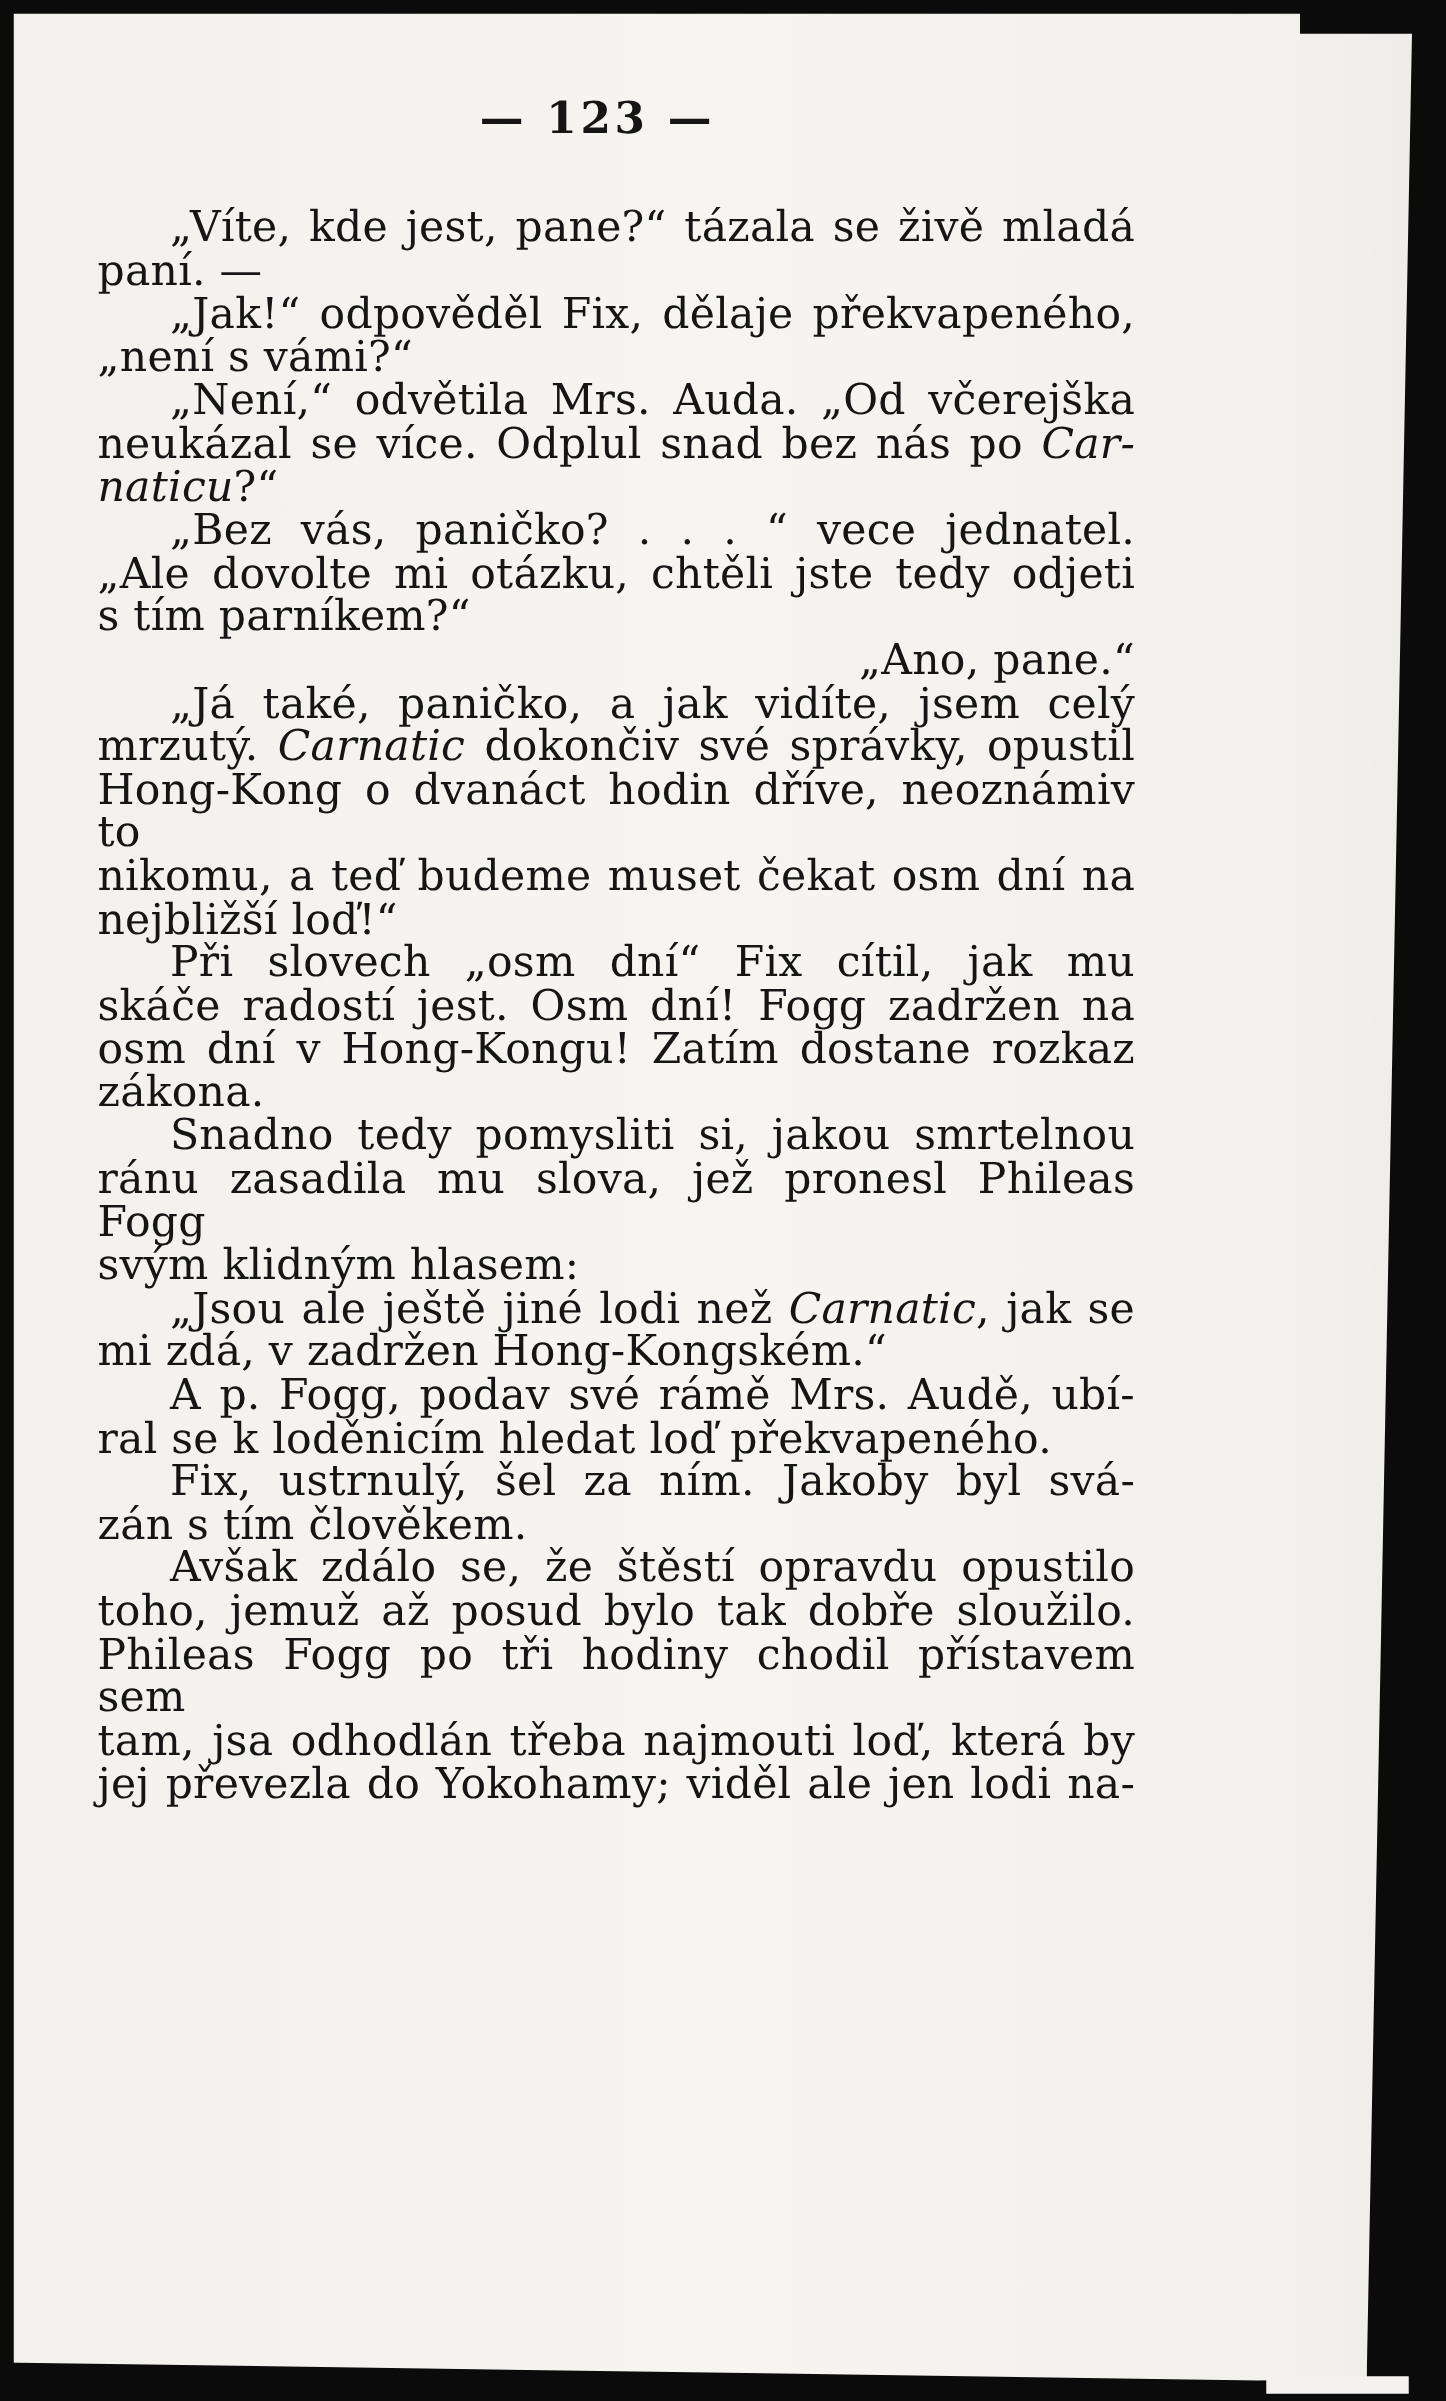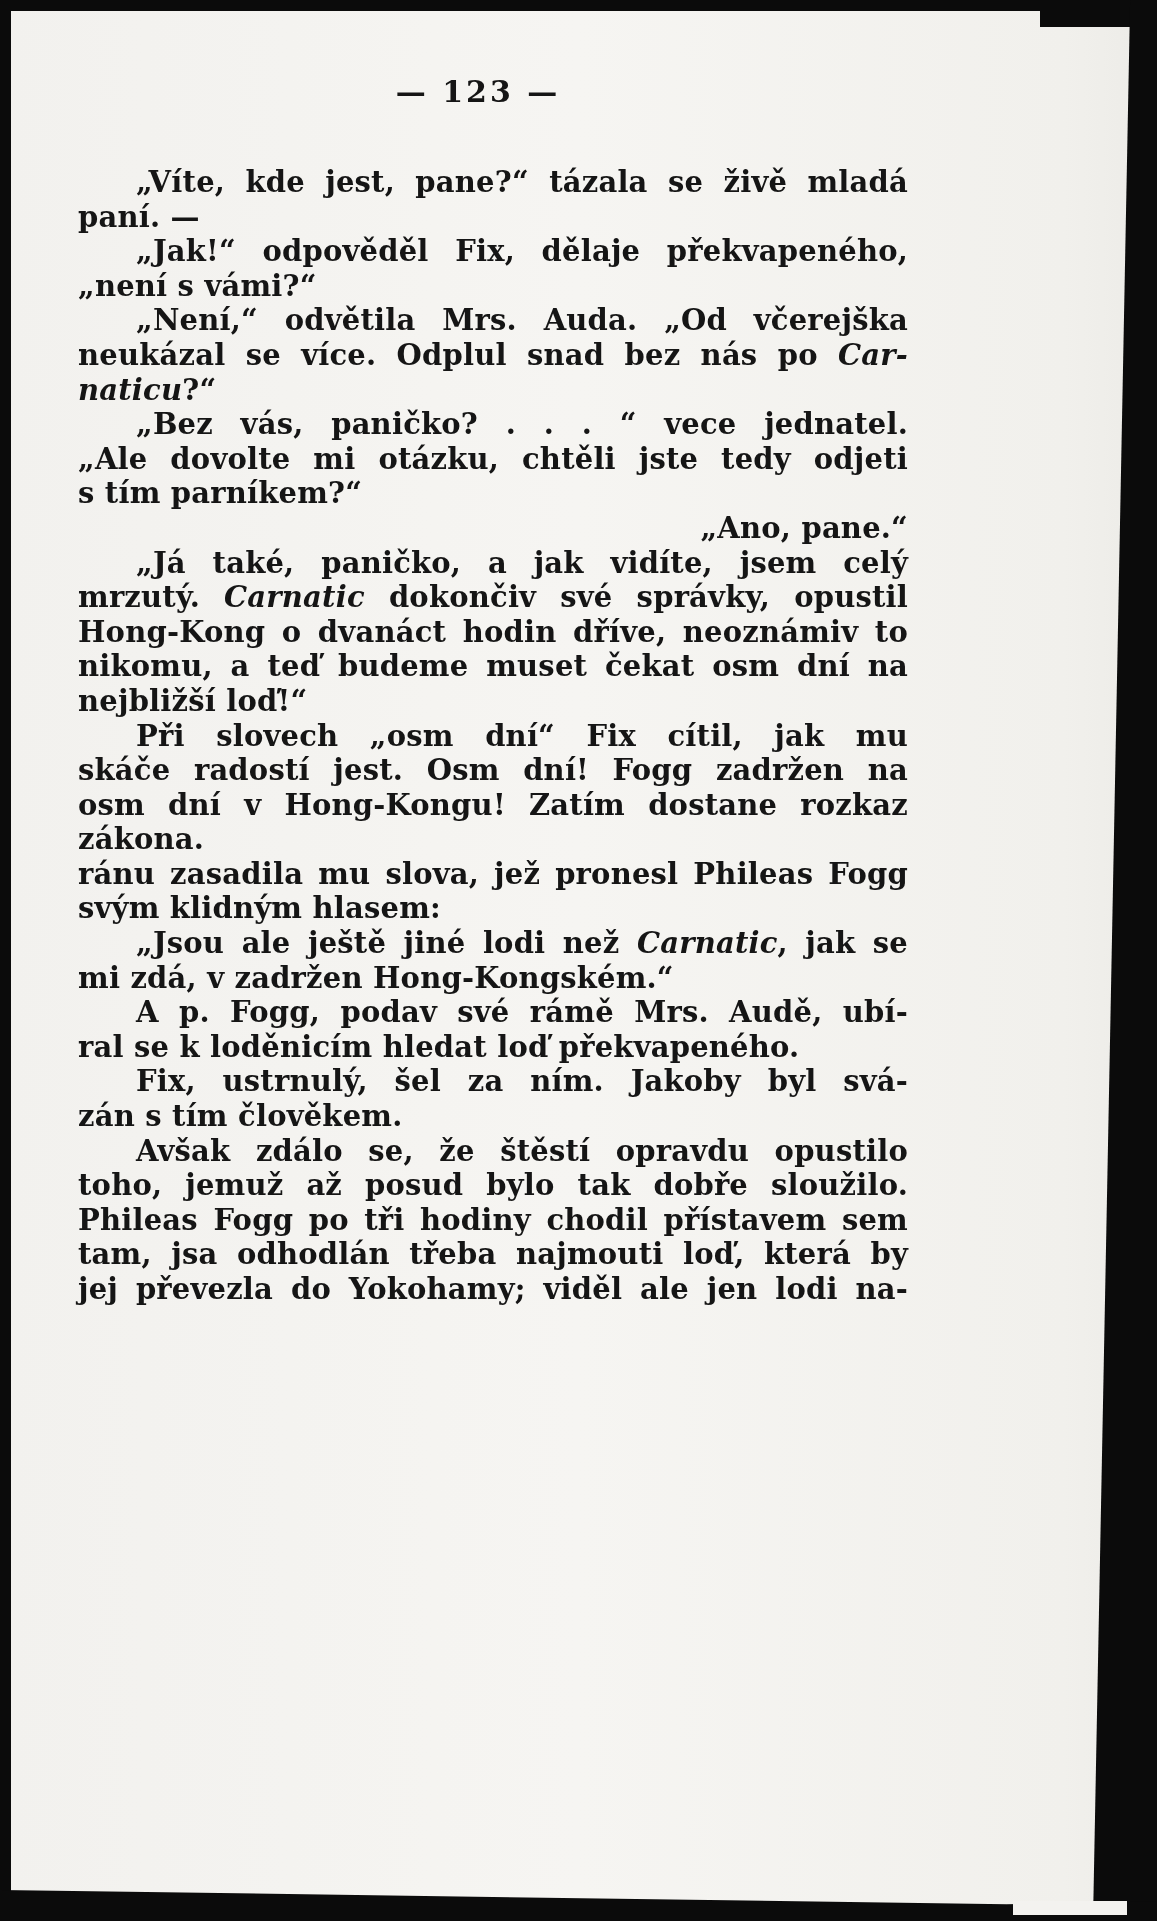--- a/index.html
+++ b/index.html
@@ -7,26 +7,26 @@
     position:relative;
     width:1157px;height:1921px;
     overflow:hidden;
     background:linear-gradient(90deg,#f2f1ee 0%,#f6f5f2 50%,#f1f0ec 92%,#ecebe7 100%);
     font-family:"DejaVu Serif","Liberation Serif",serif;
   }
   .edge{position:absolute;background:#0b0b0b;}
   .pagenum{
     position:absolute;left:78px;top:74px;width:800px;
     text-align:center;
-    font-size:30px;font-weight:bold;color:#151515;
+    font-size:35px;font-weight:bold;color:#151515;
     letter-spacing:3px;
   }
   .text{
     position:absolute;left:78px;top:165px;width:830px;
-    font-size:29px;font-weight:bold;color:#151515;
+    font-size:34px;font-weight:normal;color:#151515;
     line-height:34.6px;
     letter-spacing:0.2px;
   }
   .line{text-align:left;}
   .line.j{text-align:justify;text-align-last:justify;}
   .line.ind{text-indent:58px;text-align:right;}
   .it{font-style:italic;}
   .notch{position:absolute;background:#f3f2ef;}
 </style>
 </head>
@@ -50,20 +50,21 @@
       <div class="line ind"><span>„Ano, pane.“</span></div>
       <div class="line j ind"><span>„Já také, paničko, a jak vidíte, jsem celý</span></div>
       <div class="line j"><span>mrzutý. </span><span class="it">Carnatic</span><span> dokončiv své správky, opustil</span></div>
       <div class="line j"><span>Hong-Kong o dvanáct hodin dříve, neoznámiv to</span></div>
       <div class="line j"><span>nikomu, a teď budeme muset čekat osm dní na</span></div>
       <div class="line"><span>nejbližší loď!“</span></div>
       <div class="line j ind"><span>Při slovech „osm dní“ Fix cítil, jak mu</span></div>
       <div class="line j"><span>skáče radostí jest. Osm dní! Fogg zadržen na</span></div>
       <div class="line j"><span>osm dní v Hong-Kongu! Zatím dostane rozkaz</span></div>
       <div class="line"><span>zákona.</span></div>
+      <div class="line j ind"><span>Snadno tedy pomysliti si, jakou smrtelnou</span></div>
       <div class="line j"><span>ránu zasadila mu slova, jež pronesl Phileas Fogg</span></div>
       <div class="line"><span>svým klidným hlasem:</span></div>
       <div class="line j ind"><span>„Jsou ale ještě jiné lodi než </span><span class="it">Carnatic</span><span>, jak se</span></div>
       <div class="line"><span>mi zdá, v zadržen Hong-Kongském.“</span></div>
       <div class="line j ind"><span>A p. Fogg, podav své rámě Mrs. Audě, ubí-</span></div>
       <div class="line"><span>ral se k loděnicím hledat loď překvapeného.</span></div>
       <div class="line j ind"><span>Fix, ustrnulý, šel za ním. Jakoby byl svá-</span></div>
       <div class="line"><span>zán s tím člověkem.</span></div>
       <div class="line j ind"><span>Avšak zdálo se, že štěstí opravdu opustilo</span></div>
       <div class="line j"><span>toho, jemuž až posud bylo tak dobře sloužilo.</span></div>

